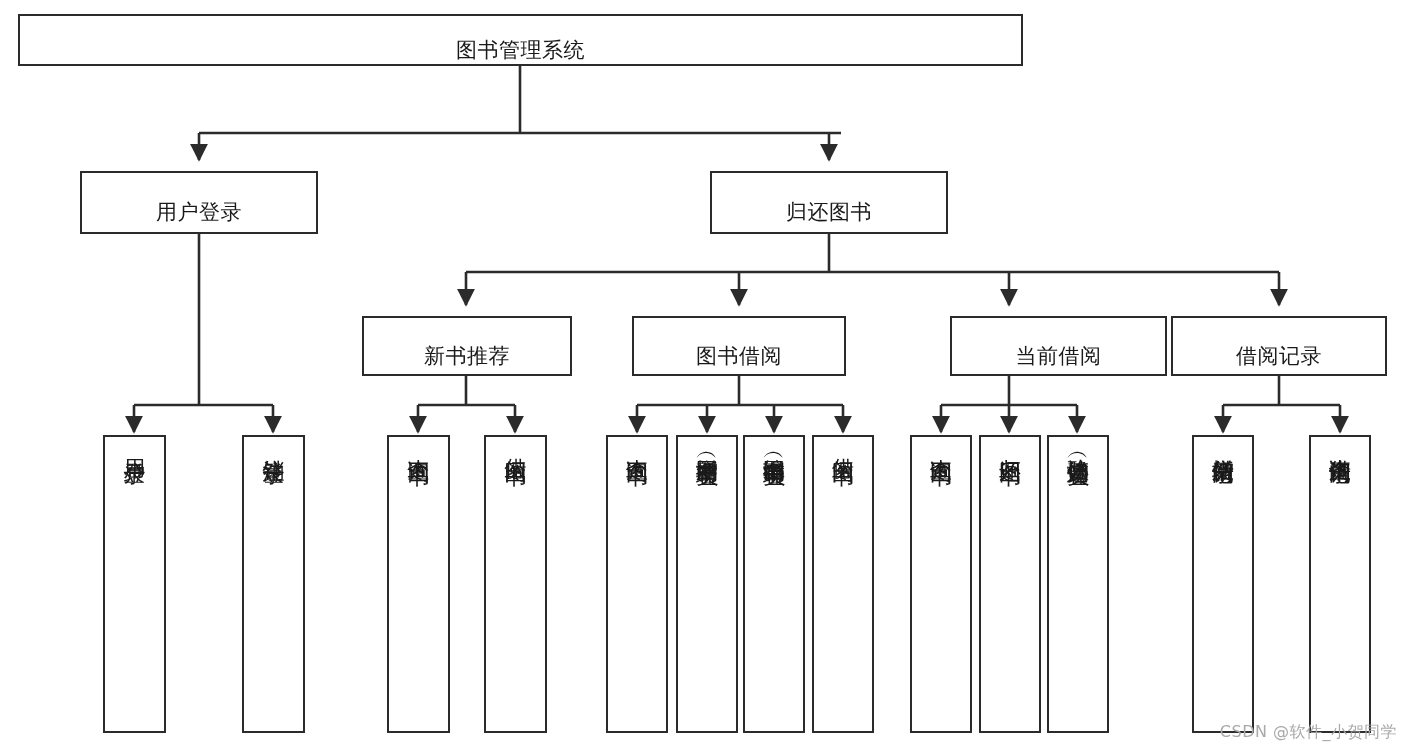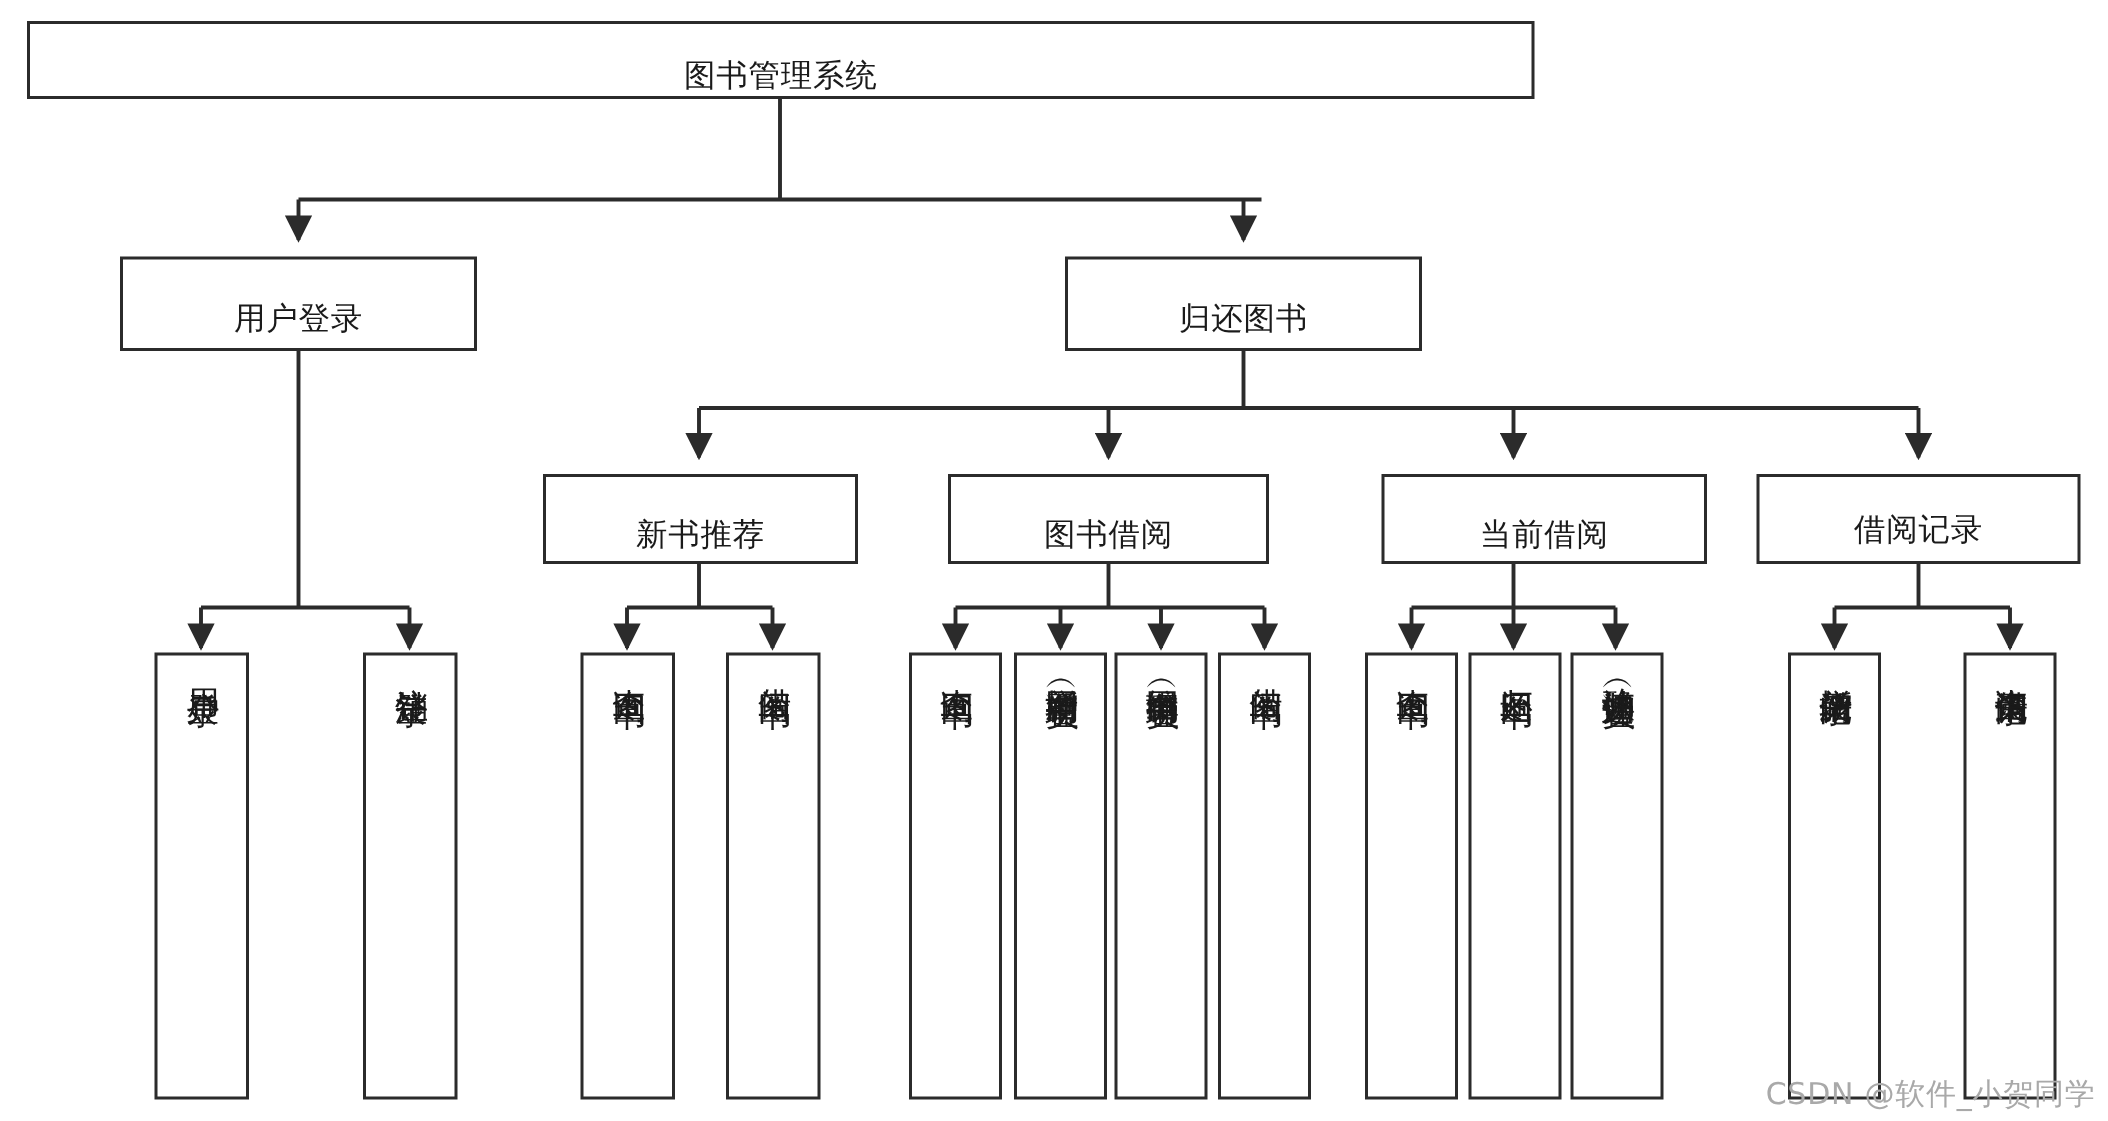--- a/index.html
+++ b/index.html
@@ -69,21 +69,21 @@
     letter-spacing: 1px;
   }
   .node.vertical.short .node-label {
     font-size: 22px;
     letter-spacing: 2px;
   }
   #watermark {
     position: absolute;
     right: 8px;
     bottom: 4px;
-    font-size: 20px;
+    font-size: 16px;
     color: #a9a9a9;
     letter-spacing: 0.5px;
     white-space: nowrap;
     font-family: "DejaVu Sans", "Liberation Sans", sans-serif;
   }
 </style>
 </head>
 <body>
 
 <div id="diagram-root">
@@ -163,25 +163,25 @@
   </div>
 
   <div class="node horizontal" style="left:362px; top:316px; width:210px; height:60px;">
     <span class="node-label">新书推荐</span>
   </div>
 
   <div class="node horizontal" style="left:632px; top:316px; width:214px; height:60px;">
     <span class="node-label">图书借阅</span>
   </div>
 
-  <div class="node horizontal" style="left:921px; top:316px; width:217px; height:60px;font-family:Liberation Serif, serif;">
+  <div class="node horizontal" style="left:950px; top:316px; width:217px; height:60px;font-family:Liberation Serif, serif;">
     <span class="node-label">当前借阅</span>
   </div>
 
-  <div class="node horizontal" style="left:1171px; top:316px; width:216px; height:60px;font-family:Liberation Mono, monospace;">
+  <div class="node horizontal" style="left:1171px; top:316px; width:216px; height:60px;">
     <span class="node-label">借阅记录</span>
   </div>
 
   <div class="node vertical short" style="left:103px; top:435px; width:63px; height:298px;">
     <span class="node-label">用户登录</span>
   </div>
 
   <div class="node vertical short" style="left:242px; top:435px; width:63px; height:298px;">
     <span class="node-label">注销登录</span>
   </div>

